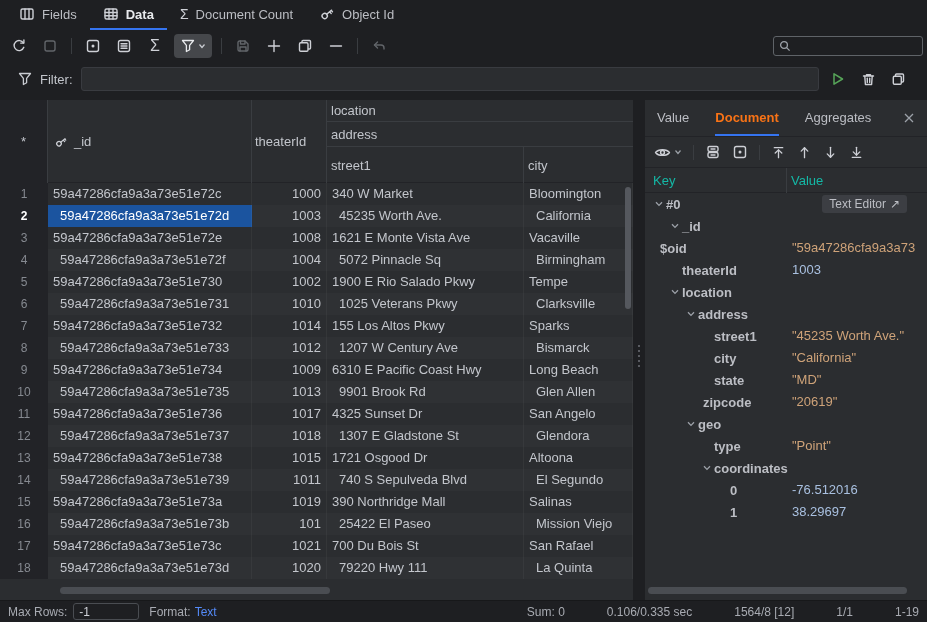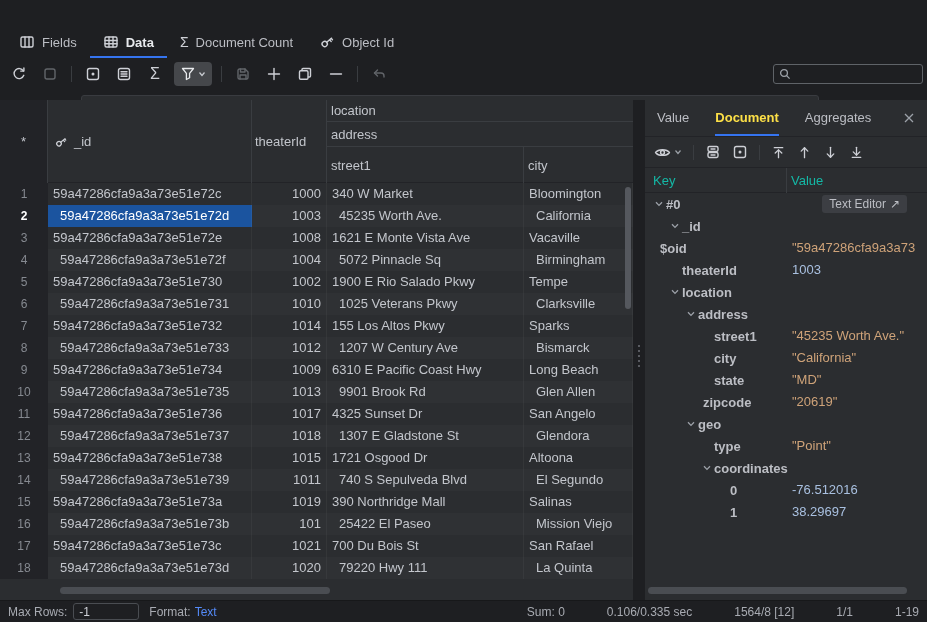--- a/index.html
+++ b/index.html
@@ -7,21 +7,21 @@
   .window {
     position:relative; width:927px; height:622px; overflow:hidden;
     background:#1e1f22; color:#bcbec4;
     font-family:"Liberation Sans", sans-serif; font-size:13px;
   }
   svg { display:block; }
   .ic  { stroke:#ced0d6; fill:none; stroke-width:1.4; stroke-linecap:round; stroke-linejoin:round; }
   .icd { stroke:#62656a; fill:none; stroke-width:1.4; stroke-linecap:round; stroke-linejoin:round; }
 
   
-  .tabbar { height:30px; display:flex; align-items:stretch; padding-left:6px; background:#1e1f22;margin-top:28px; }
+  .tabbar { height:30px; display:flex; align-items:stretch; padding-left:6px; background:#1e1f22; }
   .tab { display:flex; align-items:center; gap:7px; padding:0 13px; border-bottom:2px solid transparent; color:#bcbec4; cursor:default; }
   .tab.active { color:#e8eaed; font-weight:bold; border-bottom-color:#3574f0; }
   .sigma-glyph { font-size:14px; line-height:1; color:#ced0d6; font-weight:normal; }
 
   
   .toolbar { height:32px; display:flex; align-items:center; padding:0 7px; gap:7px; position:relative; }
   .tbtn { width:24px; height:24px; display:flex; align-items:center; justify-content:center; border-radius:4px; }
   .tsep { width:1px; height:16px; background:#3a3d41; margin:0 2px; }
   .filter-btn { width:38px; height:24px; background:#45474b; border-radius:4px; display:flex; align-items:center; justify-content:center; gap:3px; }
   .searchbox { position:absolute; right:4px; top:6px; width:150px; height:20px; border:1px solid #5f6368; border-radius:3px; display:flex; align-items:center; padding:0 5px; gap:4px; background:#1e1f22; }
@@ -62,21 +62,21 @@
   .c.tid { text-align:right; }
   .c.sel { background:#1b549f !important; color:#ffffff; }
 
   .vscroll { position:absolute; right:2px; top:87px; width:6px; height:122px; background:#55585e; border-radius:3px; }
   .hscroll-l { position:absolute; left:60px; bottom:6px; width:270px; height:7px; background:#4a4d52; border-radius:4px; }
 
   
   .panel { flex:1; background:#2b2d30; display:flex; flex-direction:column; position:relative; overflow:hidden; }
   .ptabs { height:37px; display:flex; align-items:stretch; padding:0 12px; gap:26px; border-bottom:1px solid #222327; }
   .ptab { display:flex; align-items:center; border-bottom:2px solid transparent; color:#bcbec4; }
-  .ptab.active { color:#fde047; font-weight:bold; border-bottom-color:#3574f0; }
+  .ptab.active { color:#f97316; font-weight:bold; border-bottom-color:#3574f0; }
   .pclose { margin-left:auto; display:flex; align-items:center; }
   .ptoolbar { height:30px; display:flex; align-items:center; padding:0 9px; gap:11px; }
   .psep { width:1px; height:15px; background:#3a3d41; }
   .kvheader { height:26px; display:flex; align-items:center; border-top:1px solid #222327; border-bottom:1px solid #222327; color:#14b8a6; }
   .kvheader .kh { width:142px; padding-left:8px; border-right:1px solid #3a3d41; line-height:25px; }
   .kvheader .vh { padding-left:4px; }
   .ptree { position:relative; flex:1; }
   .prow { position:relative; height:22px; display:flex; align-items:center; }
   .chev { width:15px; display:flex; justify-content:center; flex:none; }
   .spacer { width:15px; flex:none; }

